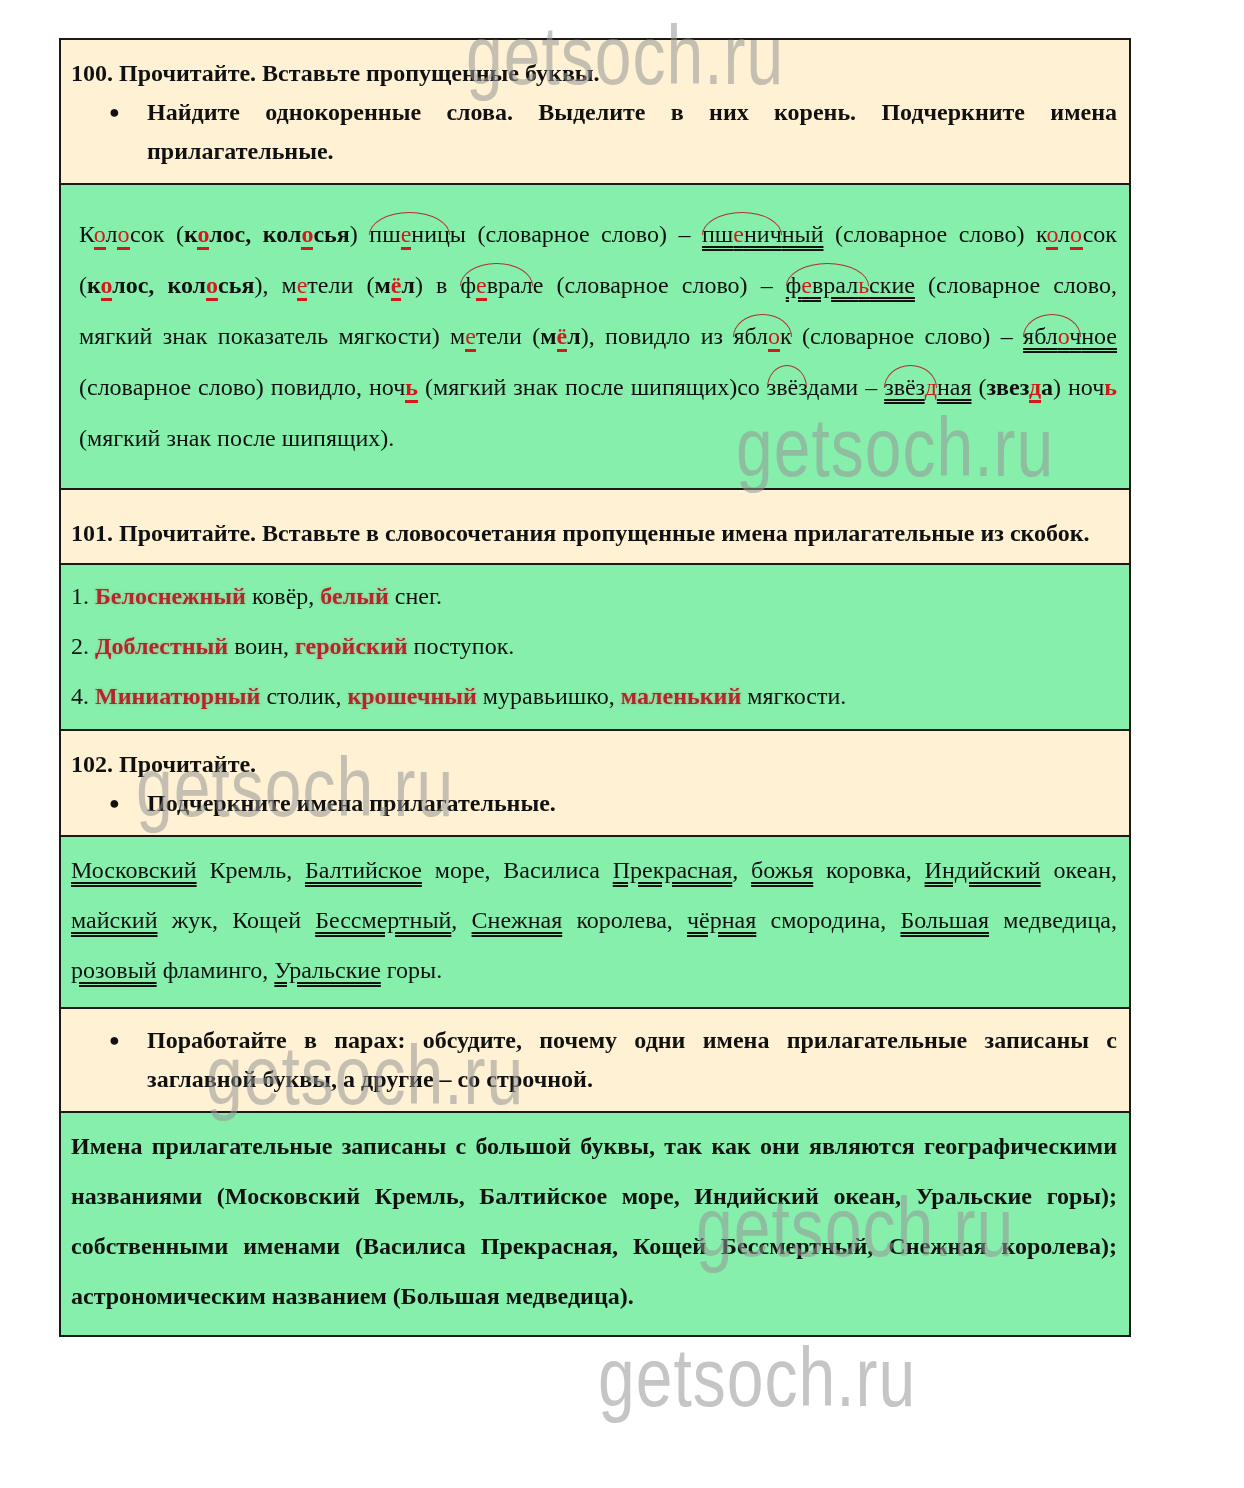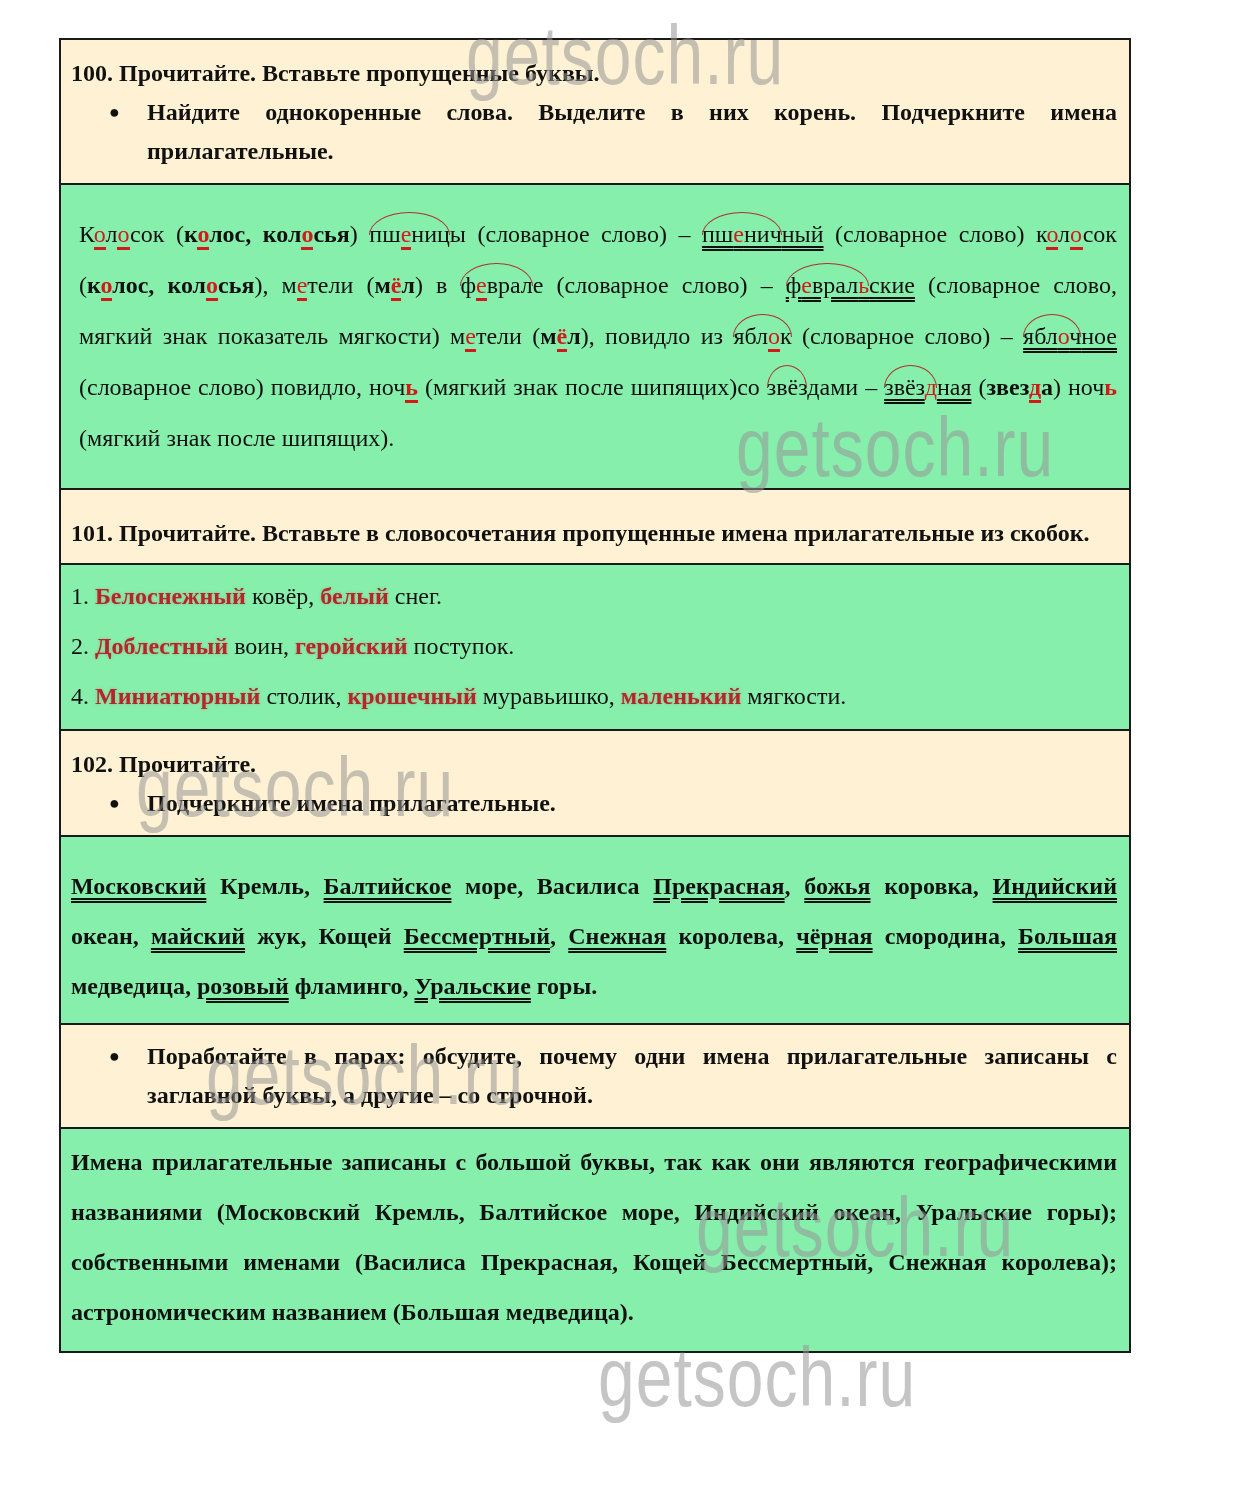--- a/index.html
+++ b/index.html
@@ -31,21 +31,21 @@
     width: 38px; flex: 0 0 38px; font-size: 18px;
   }
   .bullet-text { flex: 1; text-align: justify; text-align-last: left; }
   .answer {
     background: #86efac;
     font-size: 24px;
     padding: 10px 12px 10px 18px;
   }
   .a100 { line-height: 51px; padding: 24px 12px 24px 18px; text-align: justify; }
   .a101 { line-height: 50px; padding: 6px 12px 8px 10px; }
-  .a102 { line-height: 50px; padding: 24px 12px 12px 10px; text-align: justify; font-weight: bold; }
+  .a102 { line-height: 50px; padding: 8px 12px 12px 10px; text-align: justify; }
   .a102b { line-height: 50px; padding: 8px 12px 14px 10px; text-align: justify; font-weight: bold; }
   .b { font-weight: bold; }
   .red { color: #b3262b; font-weight: bold; text-shadow: 0 0 3px rgba(220,60,60,0.35); }
   .dul { text-decoration: underline double; text-underline-offset: 4px; }
   .vow { color: #d31a1a; border-bottom: 3px solid #d31a1a; }
   .vow-nb { color: #d31a1a; }
   .root { position: relative; }
   .root::before {
     content: ""; position: absolute; left: 0; right: 0; top: -9px; height: 22px;
     border: 1.5px solid #b03030; border-bottom: none;

